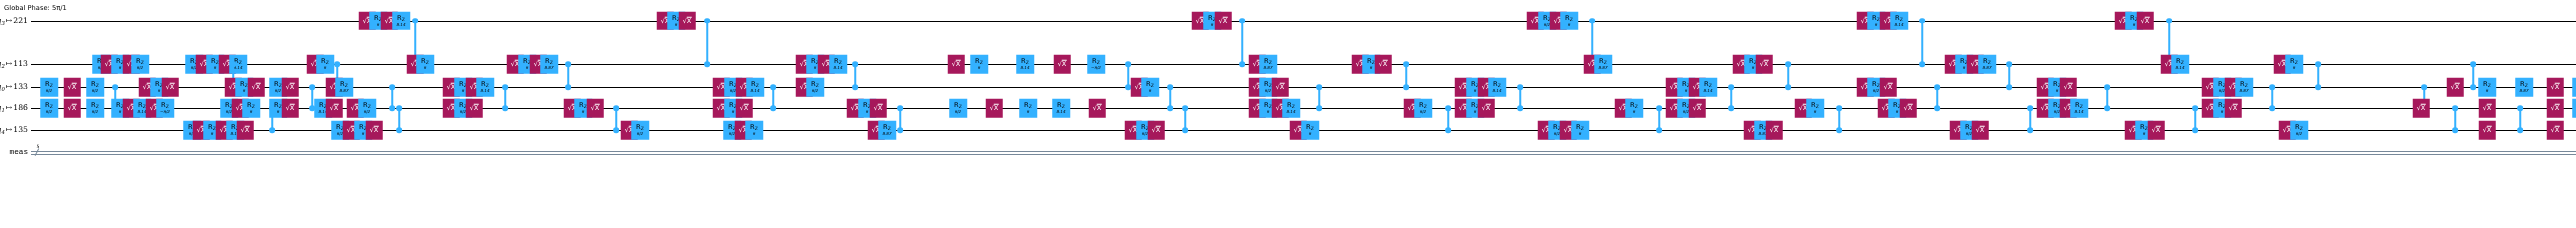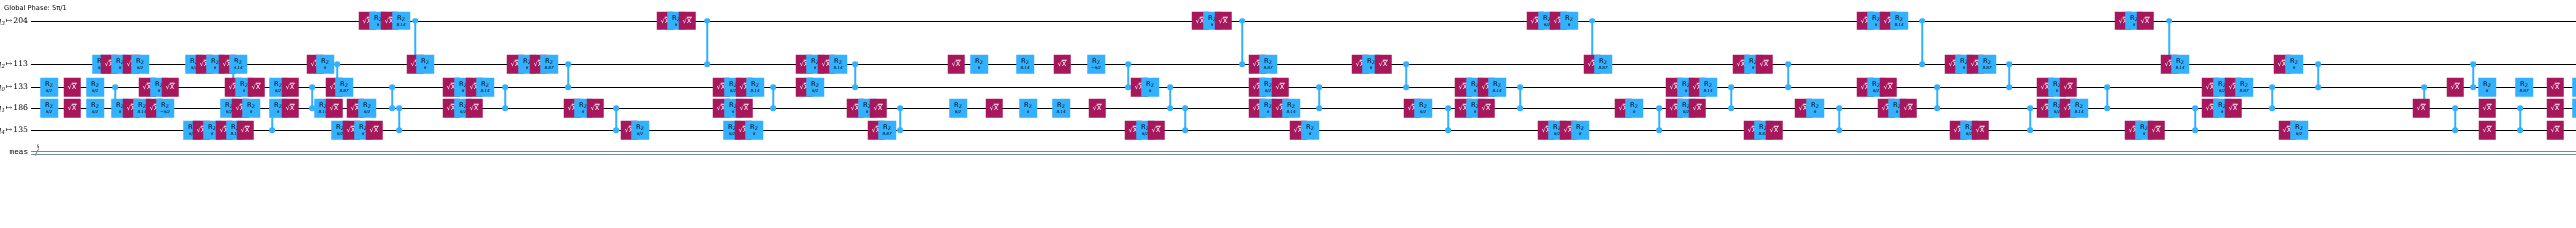--- a/index.html
+++ b/index.html
@@ -86,21 +86,21 @@
 
   <div id="wires">
       <div class="wire" style="top: 20.6px;"></div>
       <div class="wire" style="top: 64px;"></div>
       <div class="wire" style="top: 87px;"></div>
       <div class="wire" style="top: 108px;"></div>
       <div class="wire" style="top: 130px;"></div>
       <div class="cwire" style="top: 151px;"></div>
     </div>
   <div id="labels">
-      <div class="qlabel" style="top: 20.6px;"><span>q<span class="idx">3</span></span><span class="map">↦</span><span class="num">204</span></div>
+      <div class="qlabel" style="top: 20.6px;"><span>q<span class="idx">3</span></span><span class="map">↦</span><span class="num">221</span></div>
       <div class="qlabel" style="top: 64px;"><span>q<span class="idx">2</span></span><span class="map">↦</span><span class="num">113</span></div>
       <div class="qlabel" style="top: 87px;"><span>q<span class="idx">0</span></span><span class="map">↦</span><span class="num">133</span></div>
       <div class="qlabel" style="top: 108px;"><span>q<span class="idx">1</span></span><span class="map">↦</span><span class="num">186</span></div>
       <div class="qlabel" style="top: 130px;"><span>q<span class="idx">4</span></span><span class="map">↦</span><span class="num">135</span></div>
       <div class="clabel" style="top: 152px;">meas</div>
       <div class="cslash" style="left: 37px; top: 152px;"></div>
       <div class="cwidth" style="left: 38px; top: 149px;">5</div>
     </div>
   <div id="ops">
       <div class="gate rz" style="left: 49px; top: 87px; width: 17.5px; height: 18.5px;">

